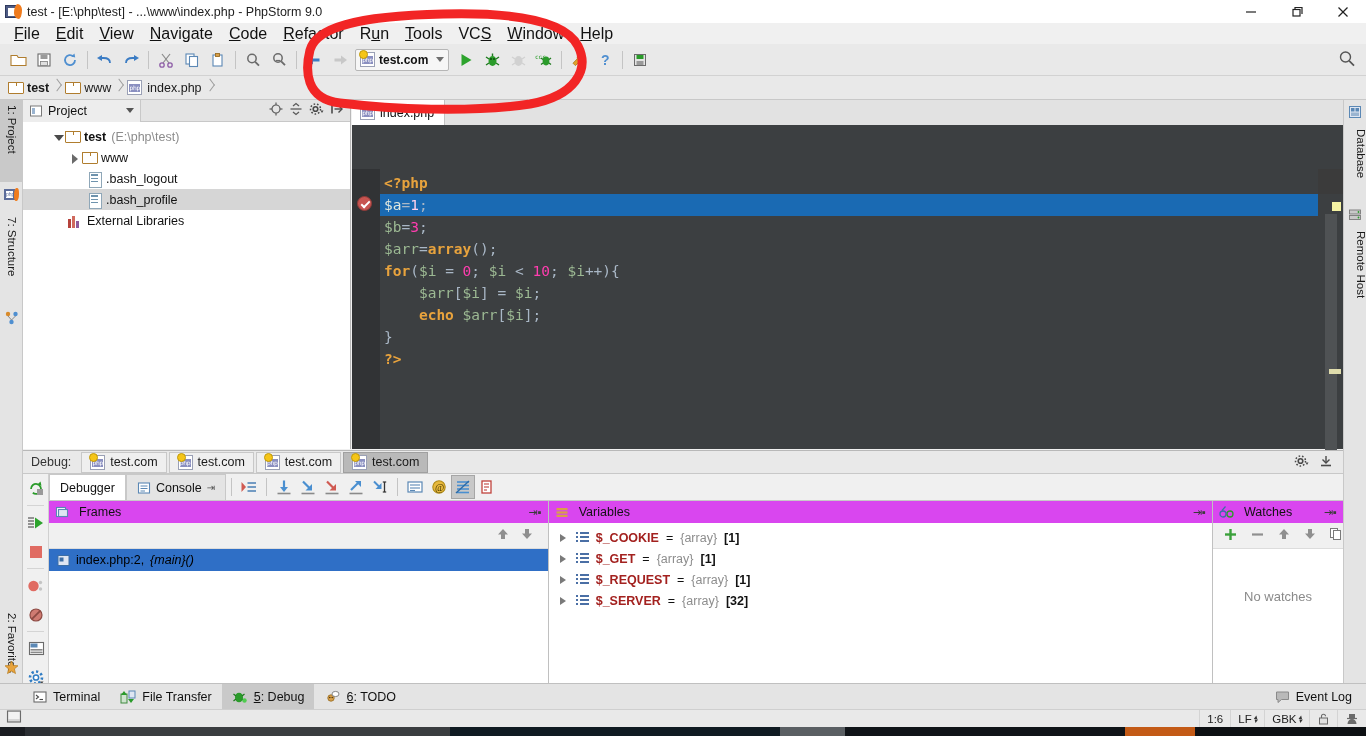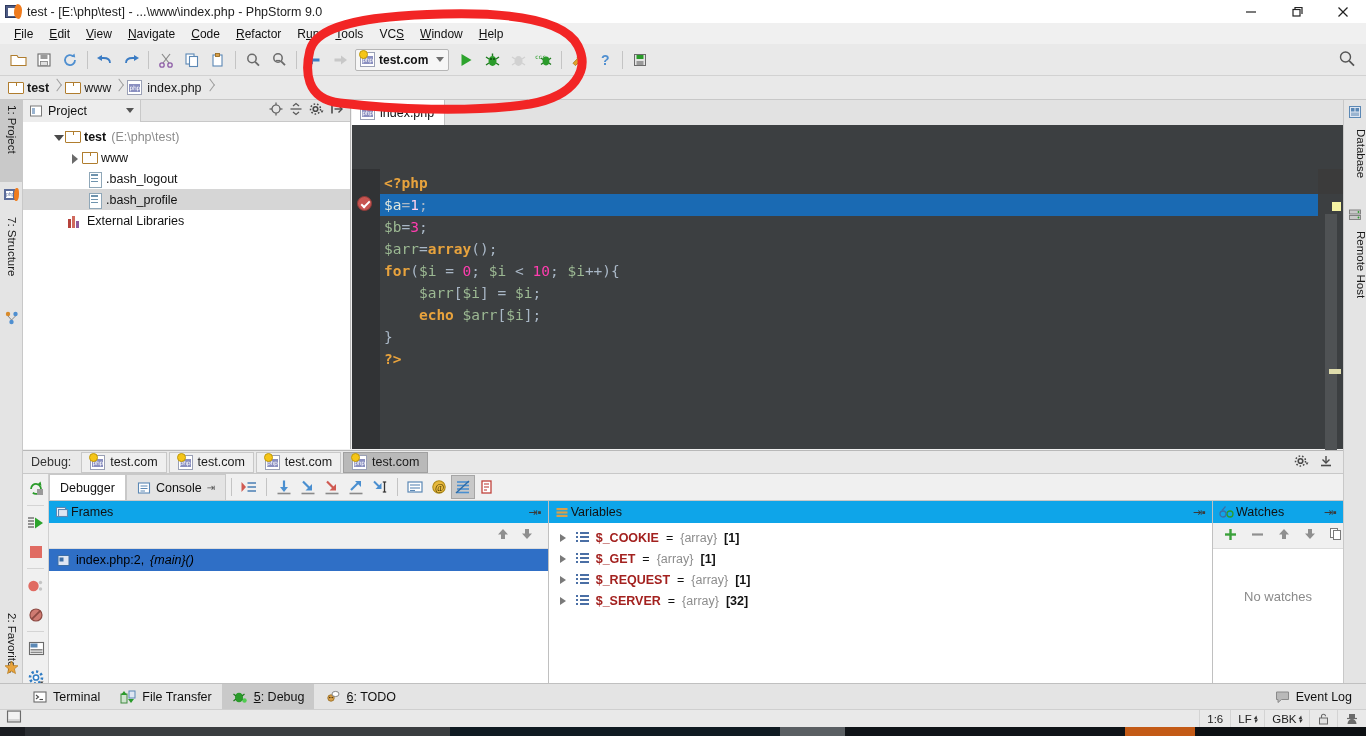--- a/index.html
+++ b/index.html
@@ -39,21 +39,21 @@
     color: #222;
   }
   .wincontrols .wb svg { display: block; }
 
   
   .menubar {
     position: absolute; top: 23px; left: 0; width: 1366px; height: 21px;
     background: #f0f0f0; display: flex; align-items: center; padding-left: 6px;
   }
   .menubar .mi {
-    padding: 2px 8px; font-size: 12px; color: #111; white-space: nowrap;
+    padding: 2px 8px; font-size: 16px; color: #111; white-space: nowrap;
   }
   .menubar .mi u { text-decoration: underline; }
 
   
   .toolbar {
     position: absolute; top: 44px; left: 0; width: 1366px; height: 32px;
     background: #e9e9e9; display: flex; align-items: center; padding-left: 5px;
     border-bottom: 1px solid #d2d2d2;
   }
   .tb-btn {
@@ -265,21 +265,21 @@
   .debug-left-strip {
     position: absolute; left: 0; top: 23px; width: 26px; bottom: 0;
     background: #f0f0f0; border-right: 1px solid #d0d0d0;
   }
   .dls-btn { width: 26px; height: 29px; display: flex; align-items: center; justify-content: center; }
   .dls-sep { height: 1px; background: #d4d4d4; margin: 2px 4px; }
 
   .dbg-body { position: absolute; left: 26px; top: 50px; right: 0; bottom: 0; display: flex; }
   .dpanel { display: flex; flex-direction: column; background: #fff; }
   .dpanel-hdr {
-    height: 22px; background: #0ea5e9; display: flex; align-items: center; gap: 2px;
+    height: 22px; background: #d946ef; display: flex; align-items: center; gap: 10px;
     padding: 0 6px; font-size: 12.5px; color: #111; flex: none;
   }
   .dpanel-hdr .pin { margin-left: auto; color: #3a3a3a; font-size: 11px; }
   .frames-toolrow {
     height: 26px; background: #f0f0f0; display: flex; align-items: center;
     justify-content: flex-end; gap: 10px; padding-right: 14px; flex: none;
     border-bottom: 1px solid #dcdcdc;
   }
   .frame-row {
     height: 22px; display: flex; align-items: center; gap: 6px; padding-left: 8px;

